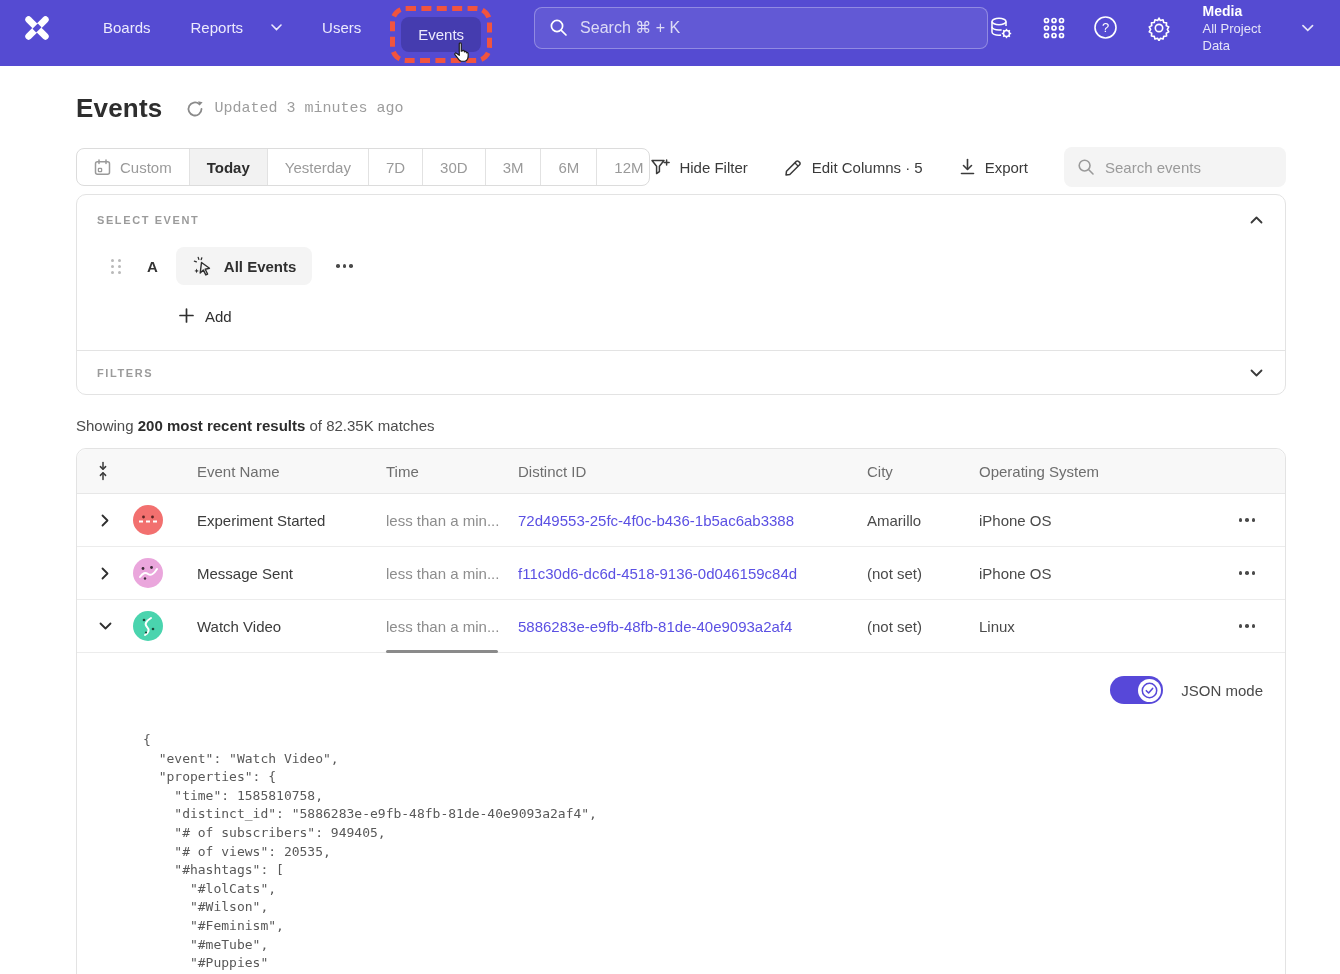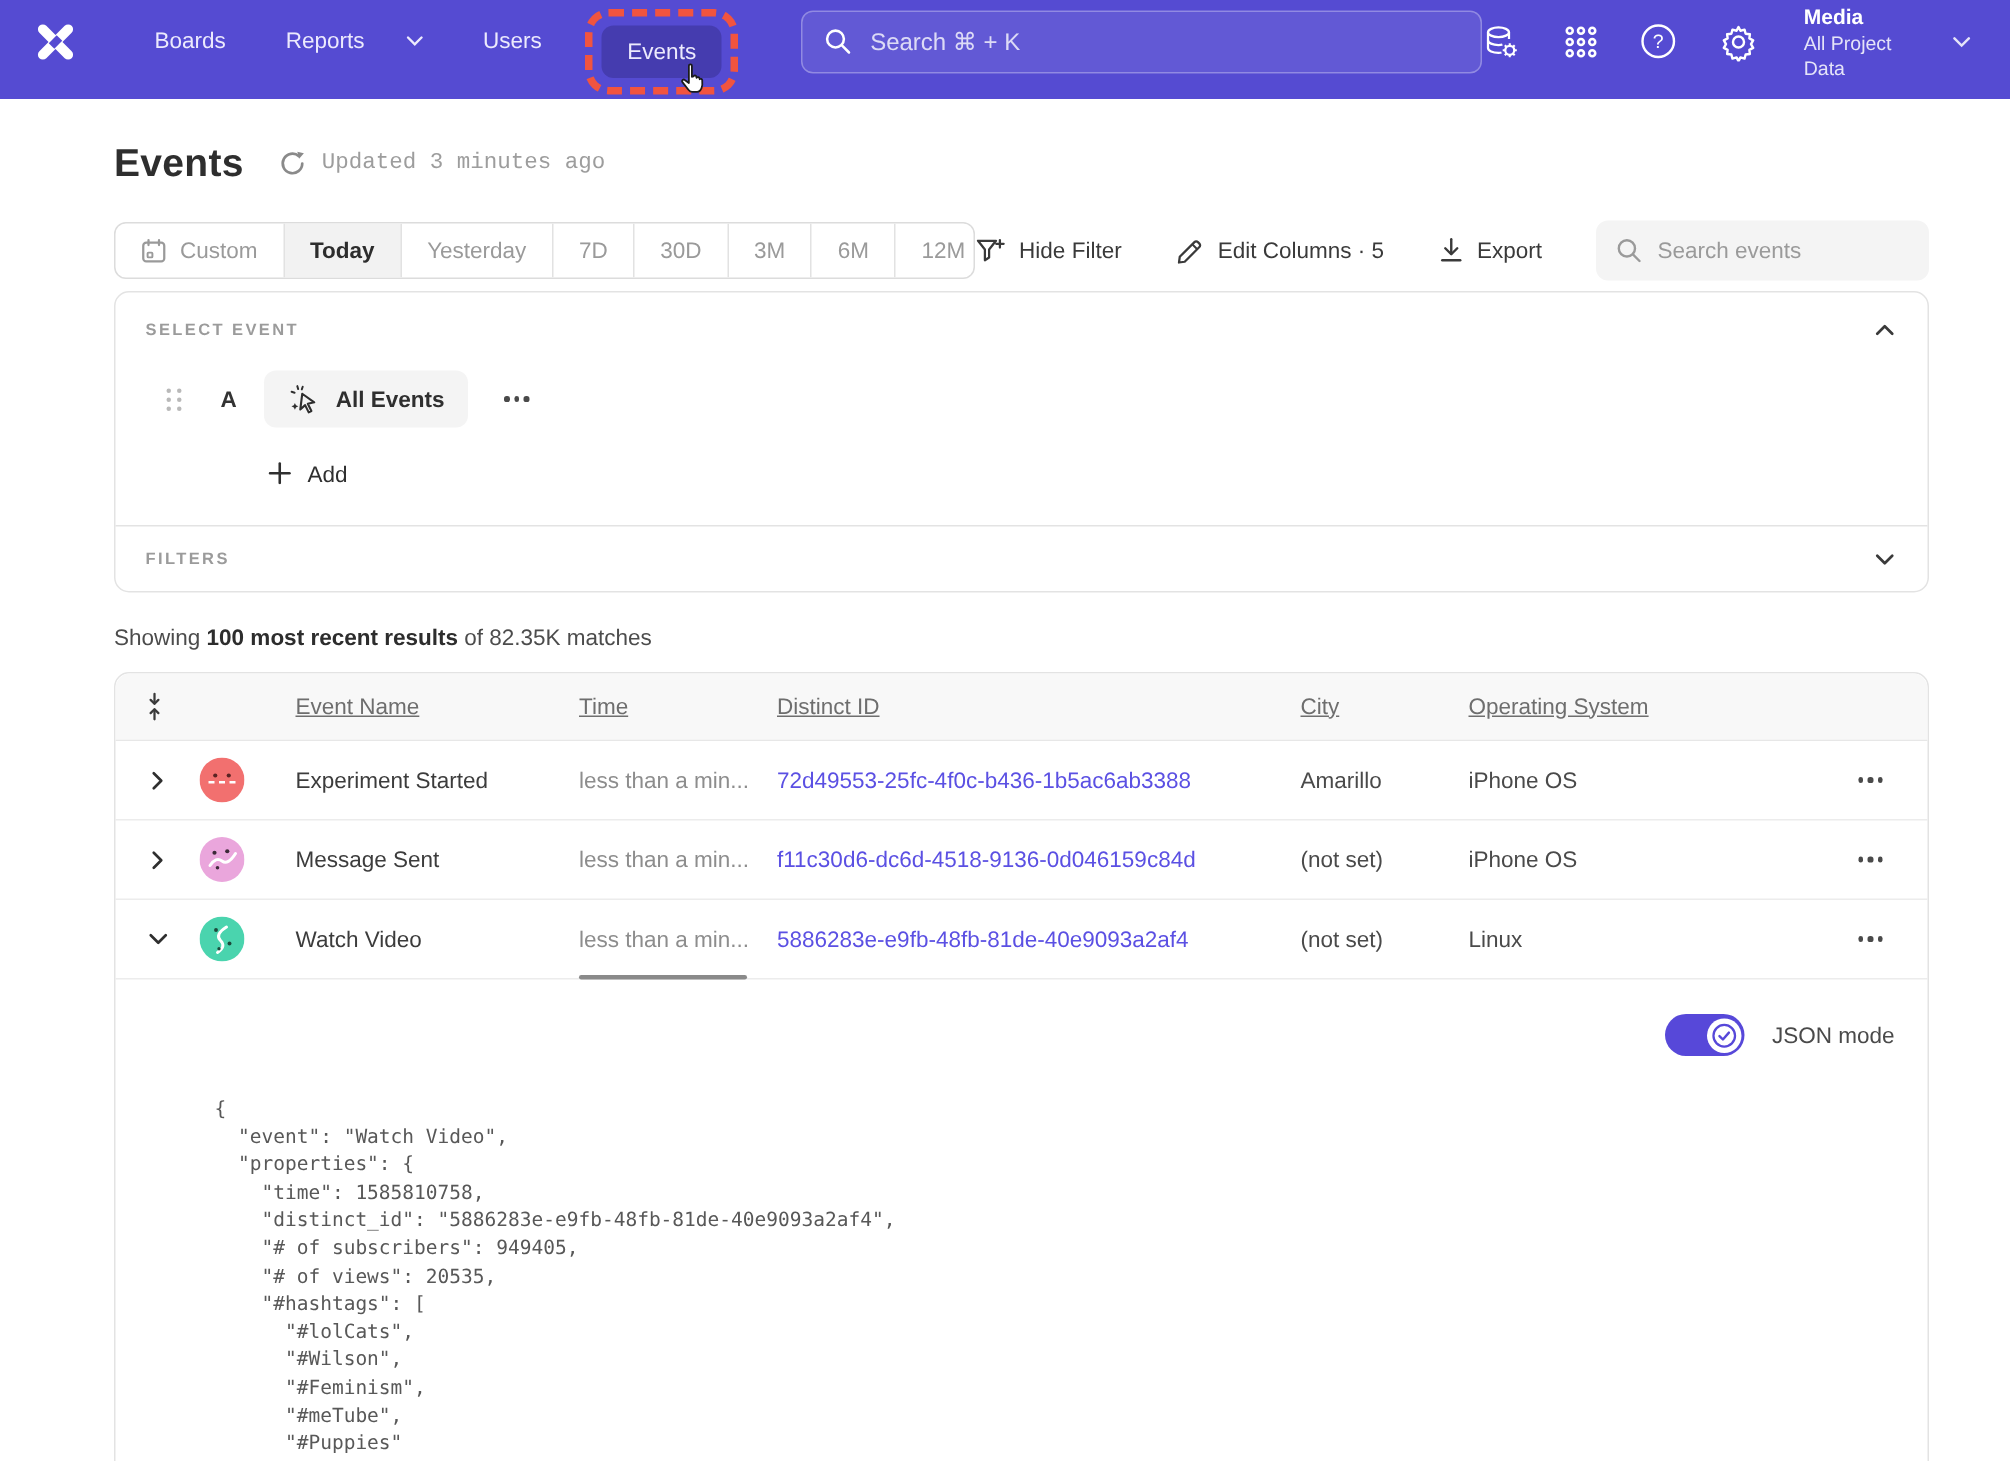--- a/index.html
+++ b/index.html
@@ -70,21 +70,21 @@
     padding:0 22px 0 20px; }
 
   .results-line { margin:22px 0 14px; font-size:15px; color:#4c4c4c; }
   .results-line b { color:#2d2d2d; }
 
   
   .tcard { border:1px solid #e3e3e3; border-radius:10px; min-height:560px; position:relative; }
   .trow { display:grid; grid-template-columns:56px 64px 189px 132px 349px 112px 1fr 76px;
     align-items:center; }
   .thead { height:45px; background:#f8f8f8; border-radius:10px 10px 0 0;
-    border-bottom:1px solid #e7e7e7; font-size:15px; color:#6e6e6e;text-decoration:underline; }
+    border-bottom:1px solid #e7e7e7; font-size:15px; color:#6e6e6e; }
   .tbody-row { height:53px; border-bottom:1px solid #ececec; font-size:15px; cursor:pointer; }
   .cell-expander { display:flex; justify-content:center; cursor:pointer; }
   .cell-sort { display:flex; justify-content:center; cursor:pointer; }
   .avatar { width:30px; height:30px; }
   .cell-name { color:#3c3c3c; }
   .cell-time { color:#8d8d8d; }
   .cell-id { color:#5b50e3; cursor:pointer; overflow:hidden; white-space:nowrap; }
   .cell-city,.cell-os { color:#4a4a4a; }
   .cell-actions { display:flex; justify-content:center; }
   .hscroll-thumb { position:absolute; left:309px; top:201px; width:112px; height:3px;
@@ -335,21 +335,21 @@
     <div class="qsection2">
       <div class="qlabel">FILTERS</div>
       <div class="chev-btn">
         <svg width="13" height="8" viewBox="0 0 13 8">
           <polyline points="1.5,1.5 6.5,6.5 11.5,1.5" fill="none" stroke="#3a3a3a" stroke-width="1.8" stroke-linecap="round" stroke-linejoin="round"></polyline>
         </svg>
       </div>
     </div>
   </div>
 
-  <div class="results-line"><span>Showing </span><b>100 most recent results</b><span> of 82.35K matches</span></div>
+  <div class="results-line"><span>Showing </span><b>200 most recent results</b><span> of 82.35K matches</span></div>
 
   <div class="tcard">
     <div class="trow thead">
       <div class="cell-sort">
         <svg width="14" height="20" viewBox="0 0 14 20">
           <g stroke="#3a3a3a" stroke-width="1.5" stroke-linecap="round" stroke-linejoin="round" fill="none">
             <line x1="5" y1="1.5" x2="5" y2="8"></line>
               <polyline points="2.4,5.6 5,8.2 7.6,5.6"></polyline>
             <line x1="5" y1="18.5" x2="5" y2="12"></line>
               <polyline points="2.4,14.4 5,11.8 7.6,14.4"></polyline>

